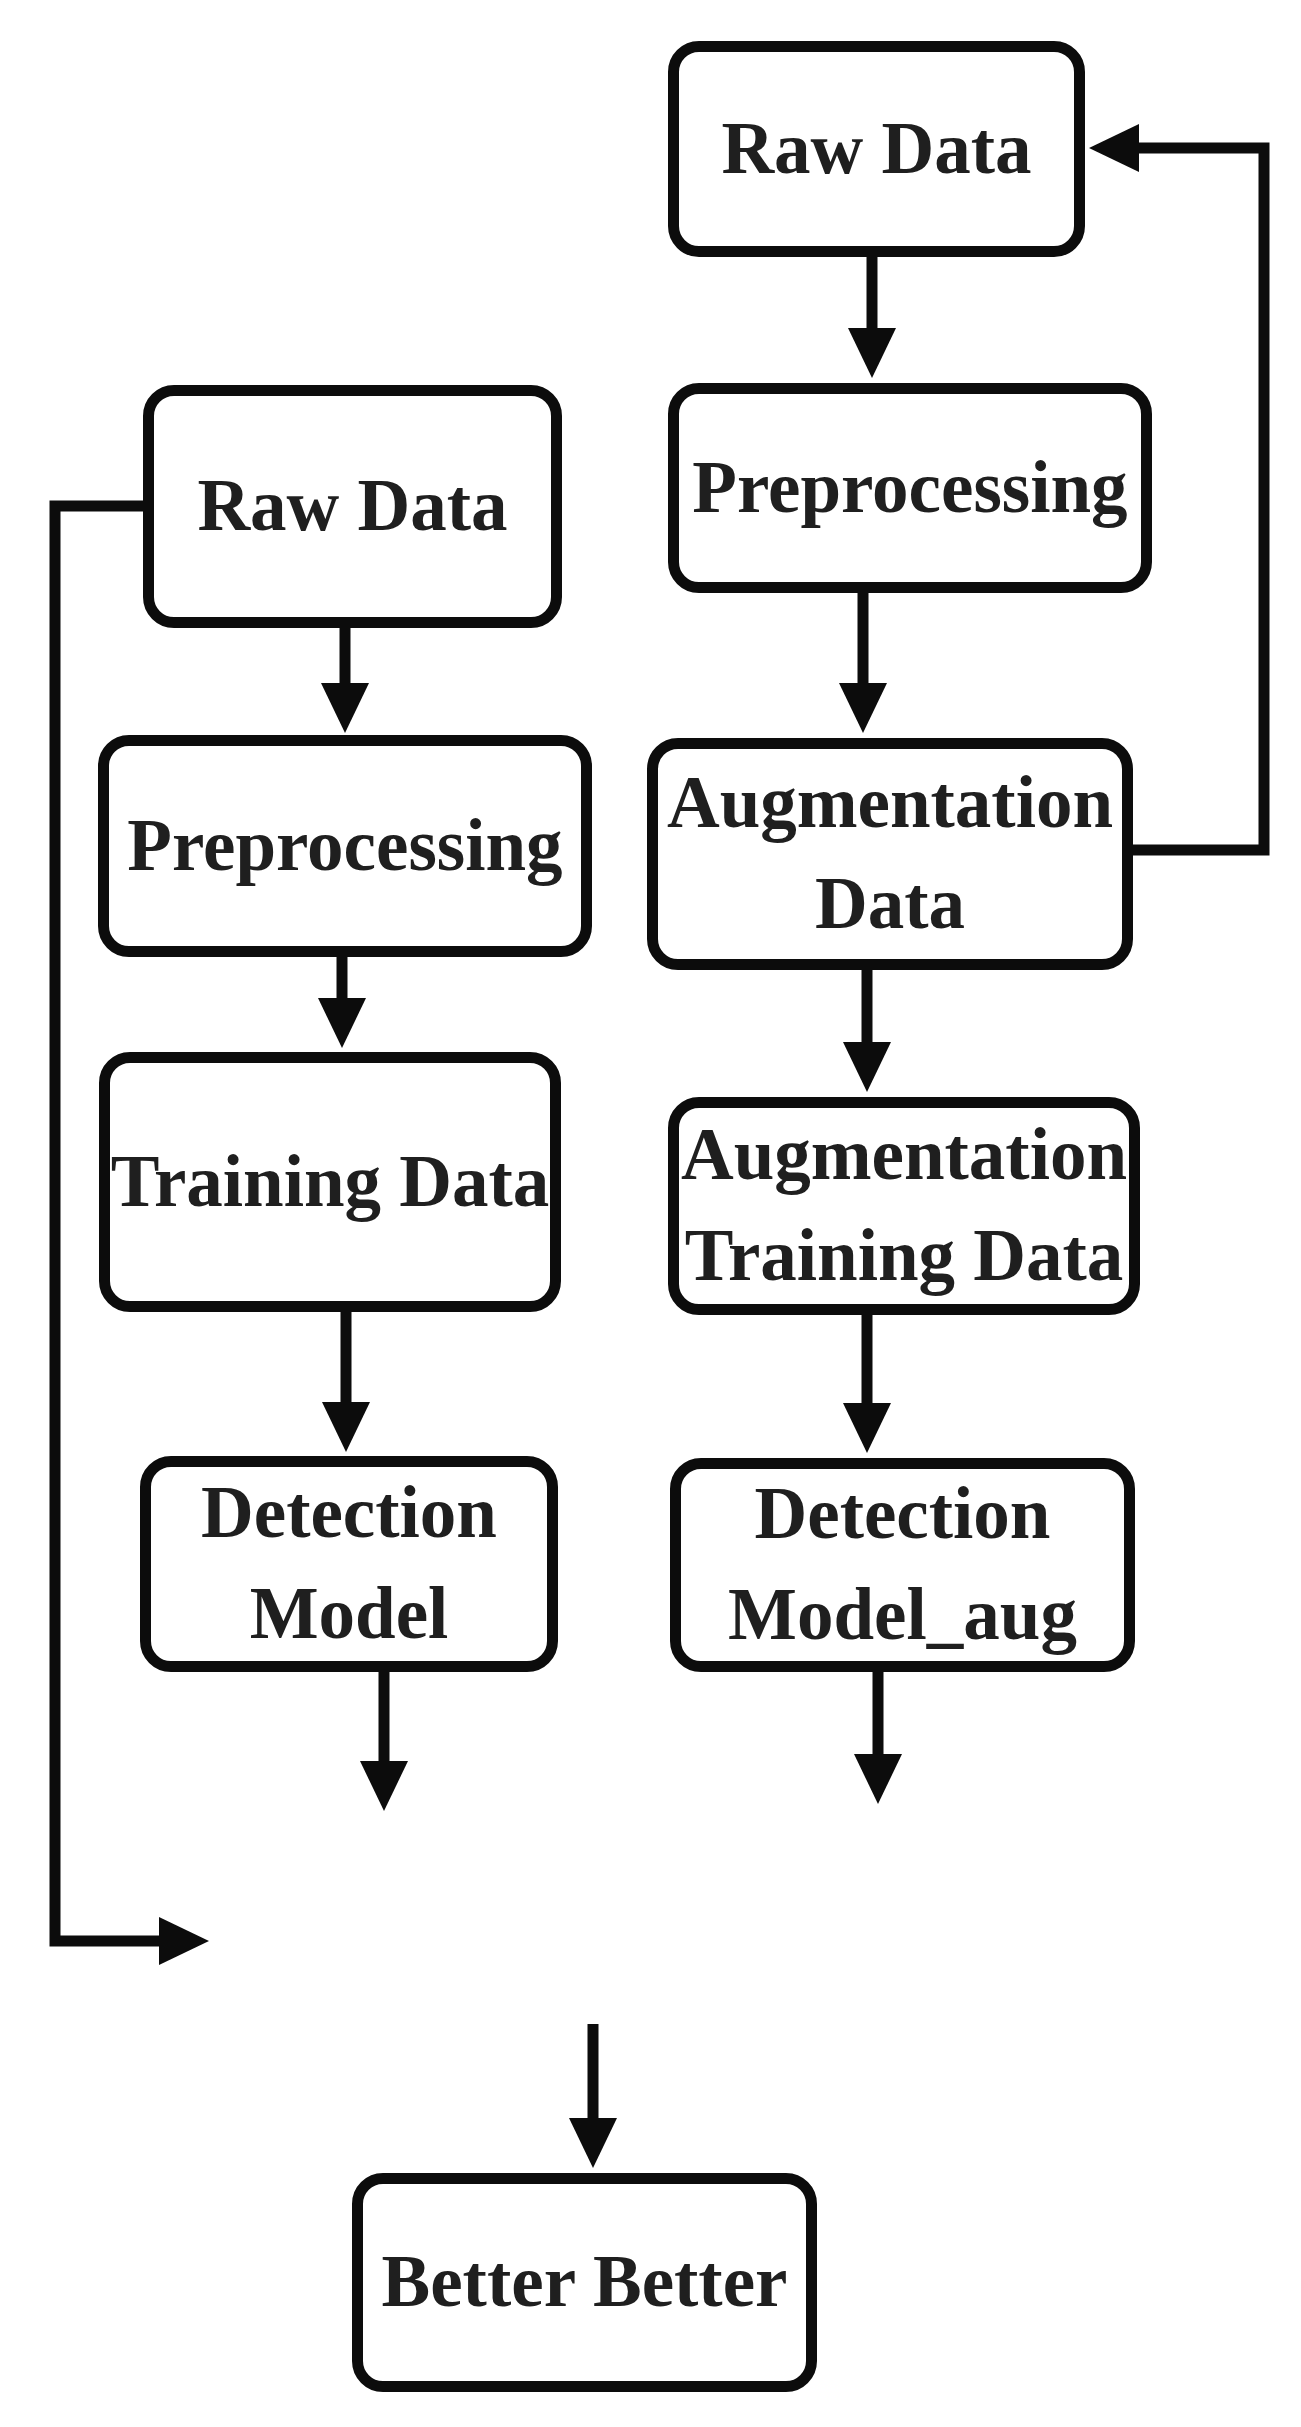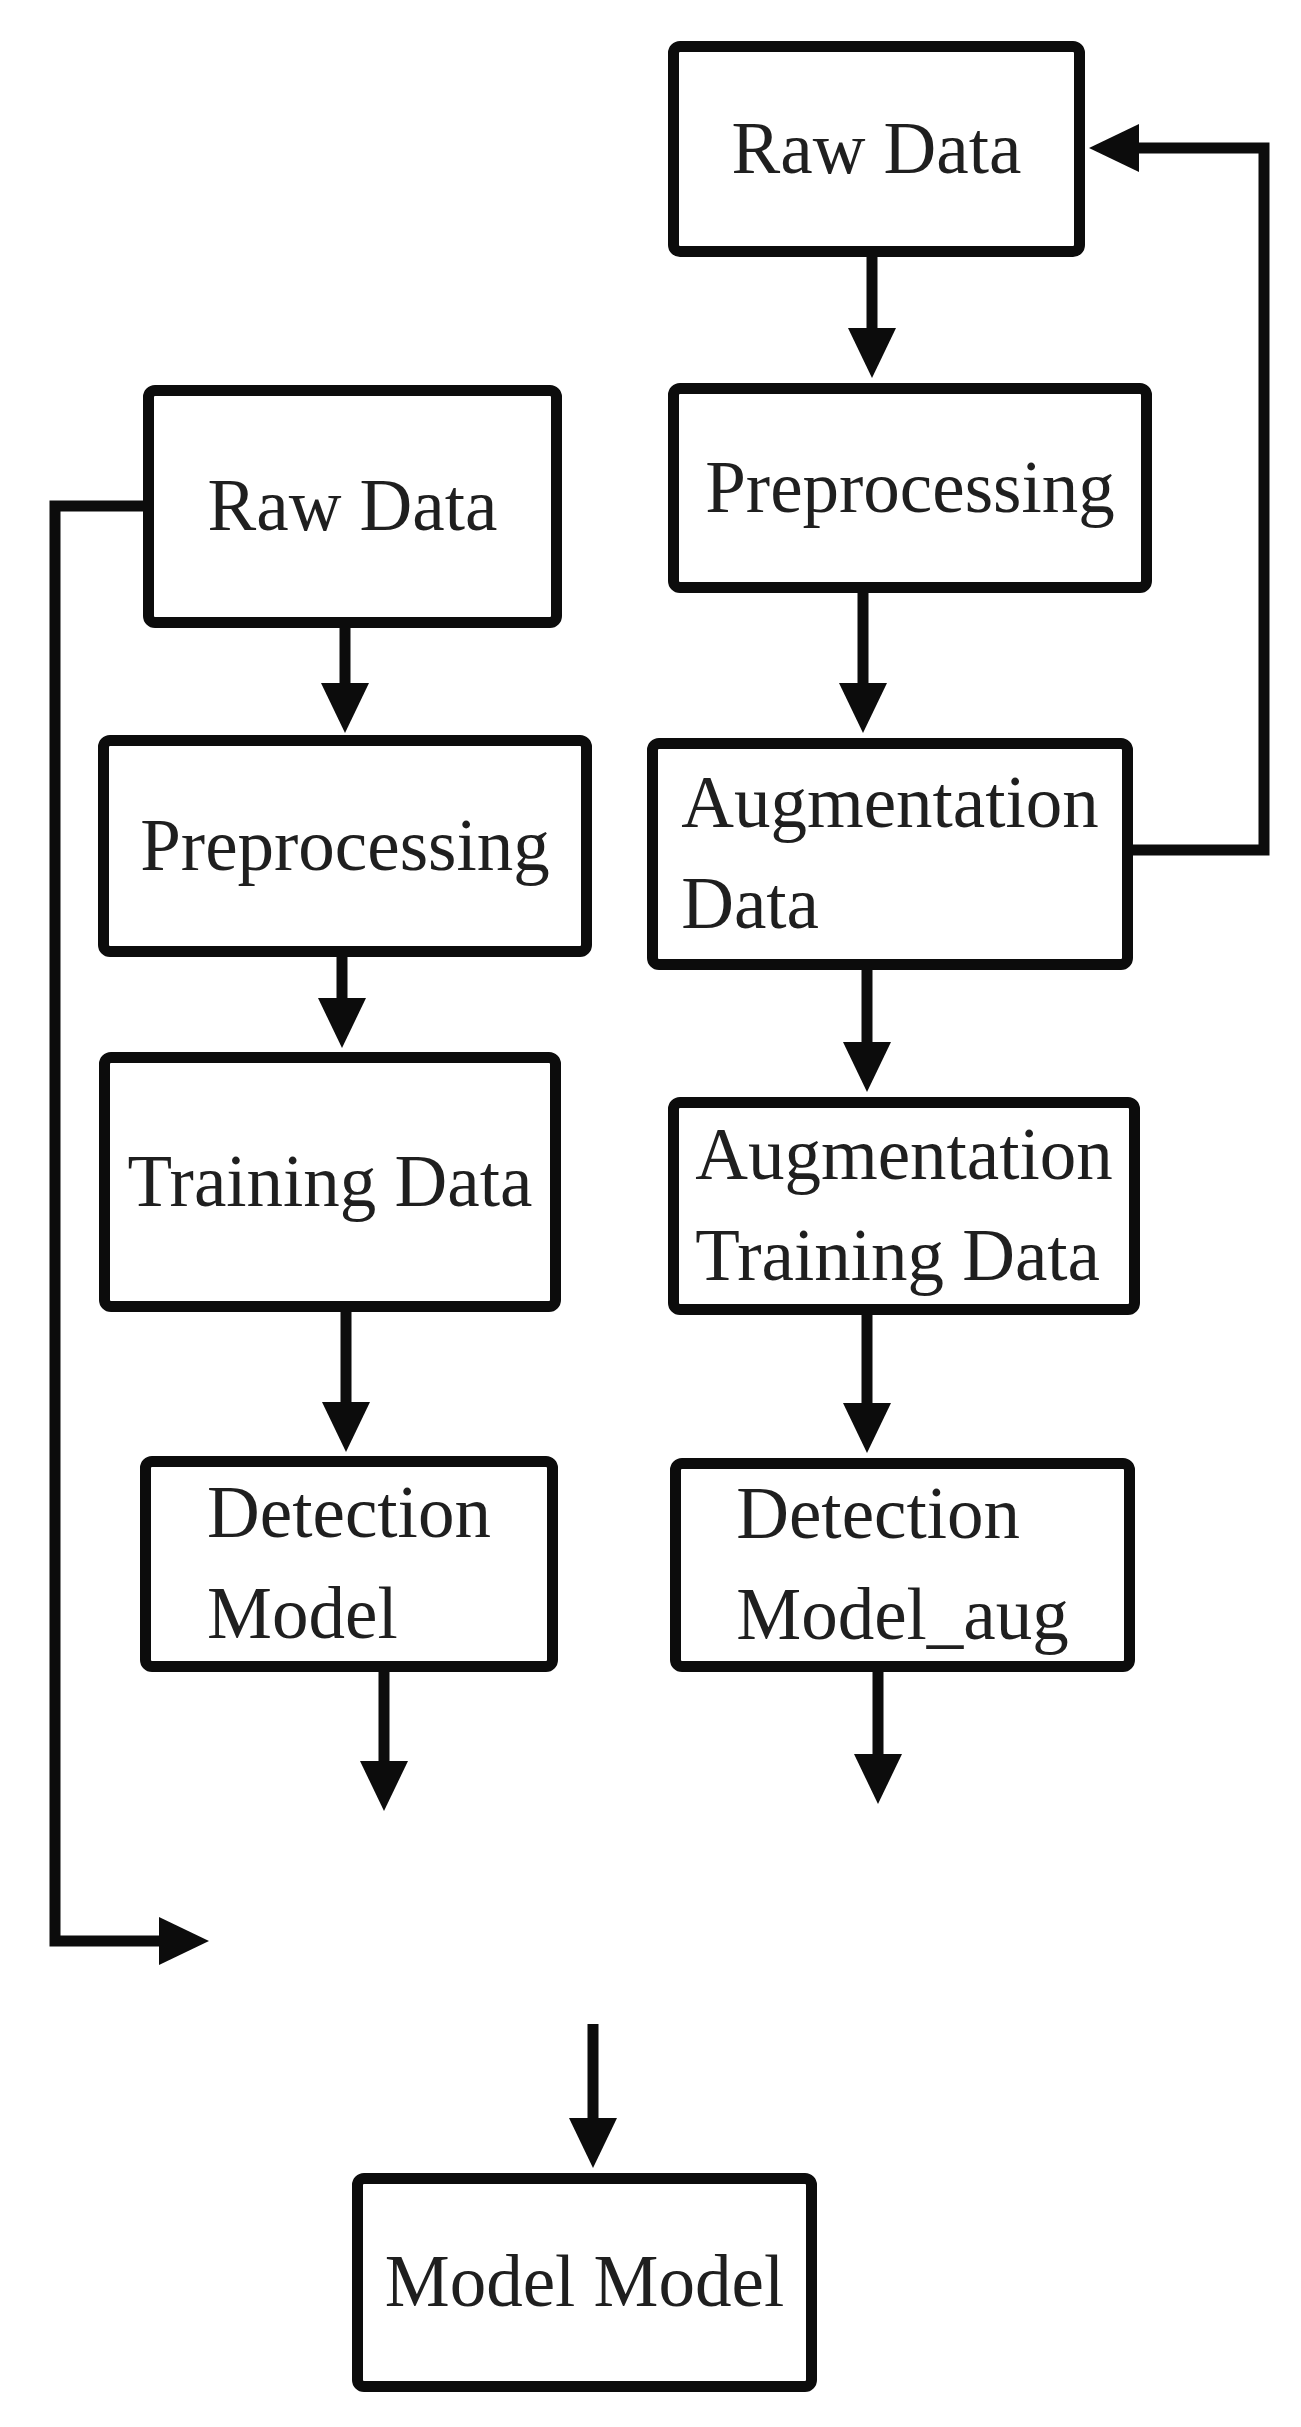--- a/index.html
+++ b/index.html
@@ -32,29 +32,31 @@
   }
   #edges polygon{
     fill:var(--line);
     stroke:none;
   }
   .node{
     position:absolute;
     box-sizing:border-box;
     background:var(--box-fill);
     border:11px solid var(--line);
-    border-radius:12px;
+    border-radius:31px;
     display:flex;
     align-items:center;
     justify-content:center;
+    text-align:center;
     color:var(--text);
     font-size:73px;
     line-height:1.38;
     white-space:pre-line;
     letter-spacing:0;
+    font-weight:bold;
   }
 </style>
 </head>
 <body>
 
 <div id="canvas">
 
   <svg id="edges" viewBox="0 0 1301 2427" xmlns="http://www.w3.org/2000/svg">
 
     <g>
@@ -127,15 +129,15 @@
   <div class="node" style="left:647px; top:738px; width:486px; height:232px;">Augmentation
 Data</div>
 
   <div class="node" style="left:668px; top:1097px; width:472px; height:218px;">Augmentation
 Training Data</div>
 
   <div class="node" style="left:670px; top:1458px; width:465px; height:214px;">Detection
 Model_aug</div>
 
 
-  <div class="node" style="left:352px; top:2173px; width:465px; height:219px;">Model Model</div>
+  <div class="node" style="left:352px; top:2173px; width:465px; height:219px;">Better Better</div>
 
 </div>
 
 </body></html>

